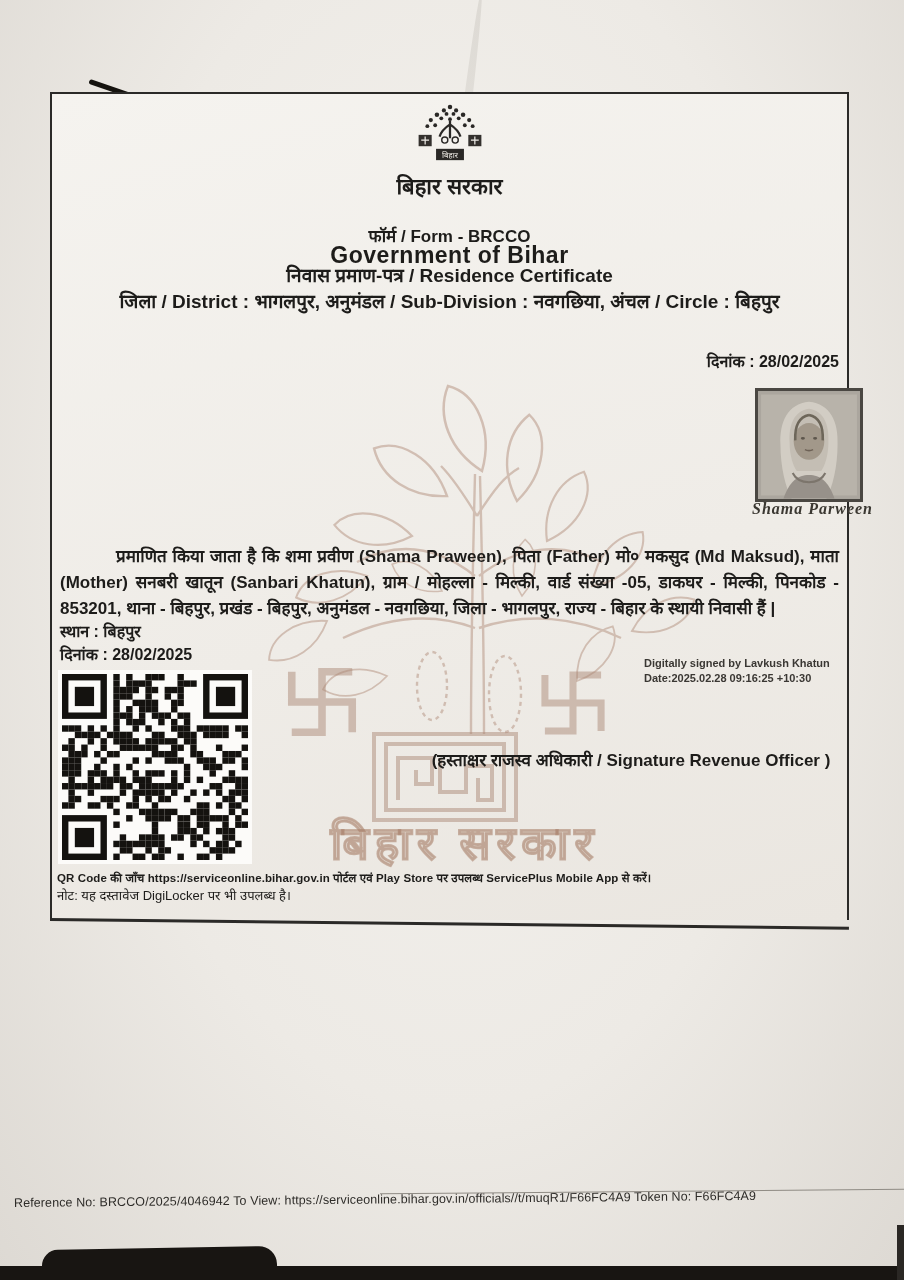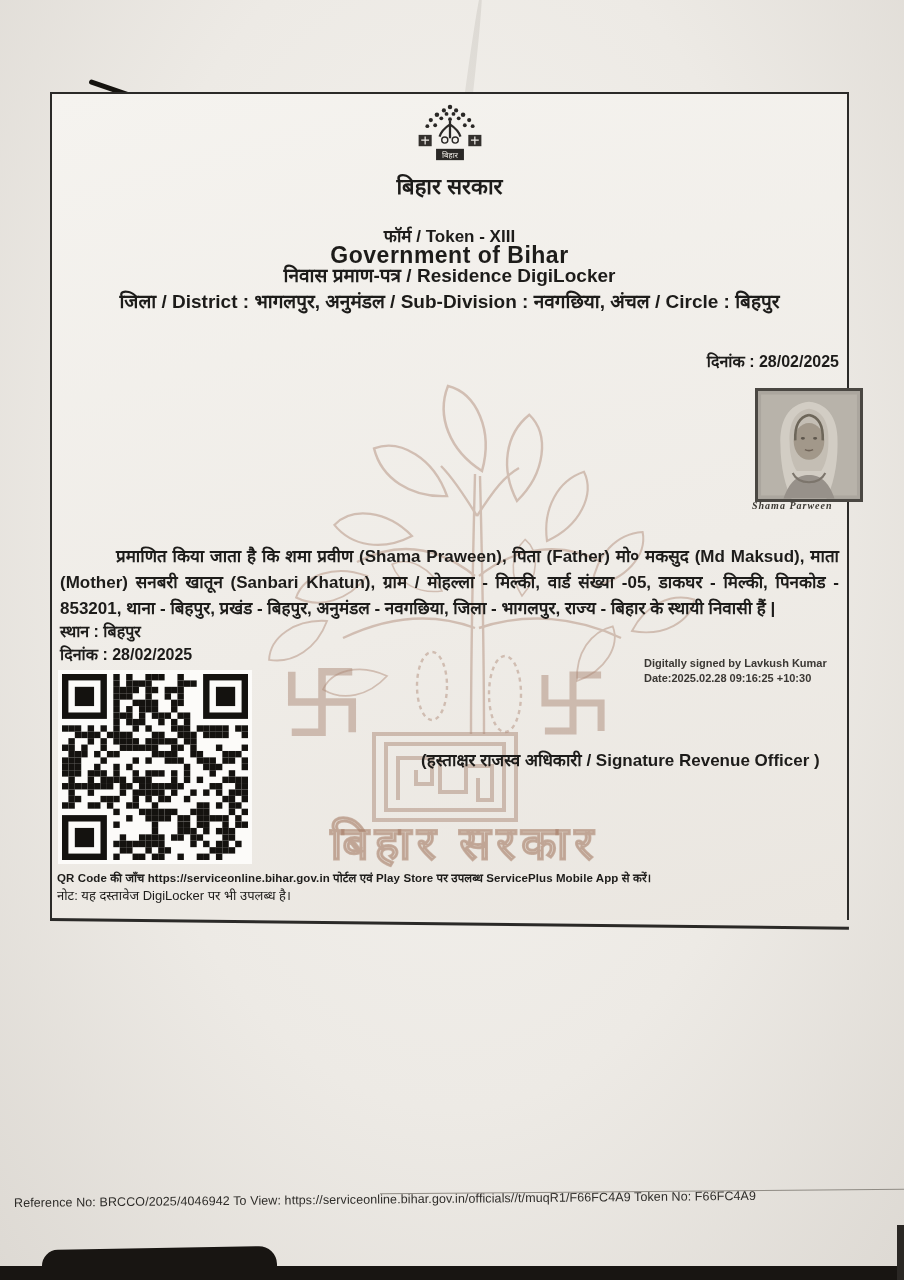--- a/index.html
+++ b/index.html
@@ -47,21 +47,21 @@
 
   .meta-no{position:absolute;left:8px;top:256px;font-size:16px;font-weight:bold;}
   .meta-date{position:absolute;right:8px;top:256px;font-size:16px;font-weight:bold;}
 
   .emblem{position:absolute;left:352px;top:6px;width:92px;height:68px;}
 
   
   .photo{position:absolute;left:703px;top:294px;width:102px;height:108px;border:3px solid #4a4742;background:#a9a49c;}
   .photo svg{display:block;width:100%;height:100%;}
   .photo-caption{
-    position:absolute;left:700px;top:406px;width:110px;font-size:10px;
+    position:absolute;left:700px;top:406px;width:110px;font-size:16px;
     font-family:"Liberation Serif", serif;font-style:italic;font-weight:bold;color:#3b3832;
     letter-spacing:1px;white-space:nowrap;
   }
 
   
   .wm{position:absolute;pointer-events:none;}
   .wm-tree{left:195px;top:282px;width:460px;height:360px;}
   .wm-swastika-left{left:228px;top:566px;width:84px;height:84px;}
   .wm-swastika-right{left:482px;top:570px;width:78px;height:78px;}
   .wm-maze{left:318px;top:636px;width:150px;height:94px;}
@@ -79,21 +79,21 @@
     text-indent:56px;
     margin-top:14px;
   }
   .sign-place{position:absolute;left:8px;top:526px;font-size:16px;font-weight:bold;}
   .sign-date{position:absolute;left:8px;top:549px;font-size:16px;font-weight:bold;}
 
   .qr{position:absolute;left:6px;top:576px;width:194px;height:194px;background:#fcfbf9;padding:4px;box-sizing:border-box;}
   .qr svg{display:block;width:100%;height:100%;}
 
   .dsig{position:absolute;left:592px;top:562px;font-size:11px;font-weight:600;color:#3a3733;line-height:15px;}
-  .officer{position:absolute;right:6px;top:654px;width:420px;font-size:17px;font-weight:bold;text-align:left;}
+  .officer{position:absolute;right:6px;top:654px;width:420px;font-size:17px;font-weight:bold;text-align:center;}
 
   .note1{position:absolute;left:5px;top:776px;font-size:11.5px;font-weight:bold;letter-spacing:.1px;}
   .note2{position:absolute;left:5px;top:792px;font-size:13px;font-weight:normal;}
 
   .reference{
     position:absolute;left:14px;top:1196px;width:800px;font-size:12.5px;color:#2e2c29;
     transform:rotate(-0.55deg);transform-origin:left center;letter-spacing:.1px;
   }
   .fold-line{position:absolute;left:380px;top:1191px;width:524px;height:1px;background:#8f8b84;transform:rotate(-0.5deg);}
 </style>
@@ -130,22 +130,22 @@
     <circle cx="56" cy="46" r="3.5" fill="none" stroke="#2a2826" stroke-width="1.6"></circle>
     <rect x="14" y="40" width="15" height="13" fill="#33302d"></rect>
     <rect x="71" y="40" width="15" height="13" fill="#33302d"></rect>
     <path d="M17 46 h9 M21.5 42 v9 M74 46 h9 M78.5 42 v9" stroke="#efece7" stroke-width="1.4"></path>
     <rect x="34" y="56" width="32" height="13" fill="#2a2826"></rect>
     <text x="50" y="66" text-anchor="middle" font-size="9" fill="#f2efe9">बिहार</text>
   </svg>
 
   <div class="hdr-hindi center">बिहार सरकार</div>
   <div class="hdr-eng center">Government of Bihar</div>
-  <div class="hdr-form center">फॉर्म / Token - XIII</div>
-  <div class="hdr-cert-title center">निवास प्रमाण-पत्र / Residence DigiLocker</div>
+  <div class="hdr-form center">फॉर्म / Form - BRCCO</div>
+  <div class="hdr-cert-title center">निवास प्रमाण-पत्र / Residence Certificate</div>
   <div class="hdr-district center">जिला / District : भागलपुर, अनुमंडल / Sub-Division : नवगछिया, अंचल / Circle : बिहपुर</div>
 
   <div class="meta-date">दिनांक : 28/02/2025</div>
 
   <div class="photo">
     <svg viewBox="0 0 100 105">
       <rect width="100" height="105" fill="#aba69e"></rect>
       <rect x="3" y="3" width="94" height="99" fill="#b8b3aa"></rect>
       <path d="M50 10 C29 12 21 30 22 52 C22 74 27 94 33 105 L67 105 C73 94 78 74 78 52 C79 30 71 12 50 10 Z" fill="#d2cdc4"></path>
       <path d="M50 17 C36 19 30 32 31 50 C31 62 34 72 38 78 L62 78 C66 72 69 62 69 50 C70 32 64 19 50 17 Z" fill="#c4beb4"></path>
@@ -565,21 +565,21 @@
           <rect x="147.51724137931035" y="6.413793103448276" width="32.06896551724138" height="32.06896551724138" fill="#fcfbf9"></rect>
           <rect x="153.9310344827586" y="12.827586206896552" width="19.241379310344826" height="19.241379310344826"></rect>
           <rect x="0" y="141.10344827586206" width="44.89655172413793" height="44.89655172413793"></rect>
           <rect x="6.413793103448276" y="147.51724137931035" width="32.06896551724138" height="32.06896551724138" fill="#fcfbf9"></rect>
           <rect x="12.827586206896552" y="153.9310344827586" width="19.241379310344826" height="19.241379310344826"></rect>
         </g>
       </svg>
   </div>
 
   <div class="dsig">
-    <div>Digitally signed by Lavkush Kumar</div>
+    <div>Digitally signed by Lavkush Khatun</div>
     <div>Date:2025.02.28 09:16:25 +10:30</div>
   </div>
 
   <div class="officer">(हस्ताक्षर राजस्व अधिकारी / Signature Revenue Officer )</div>
 
   <div class="note1">QR Code की जाँच https://serviceonline.bihar.gov.in पोर्टल एवं Play Store पर उपलब्ध ServicePlus Mobile App से करें।</div>
   <div class="note2">नोट: यह दस्तावेज DigiLocker पर भी उपलब्ध है।</div>
 </div>
 
 <div class="cert-bottom-line"></div>

